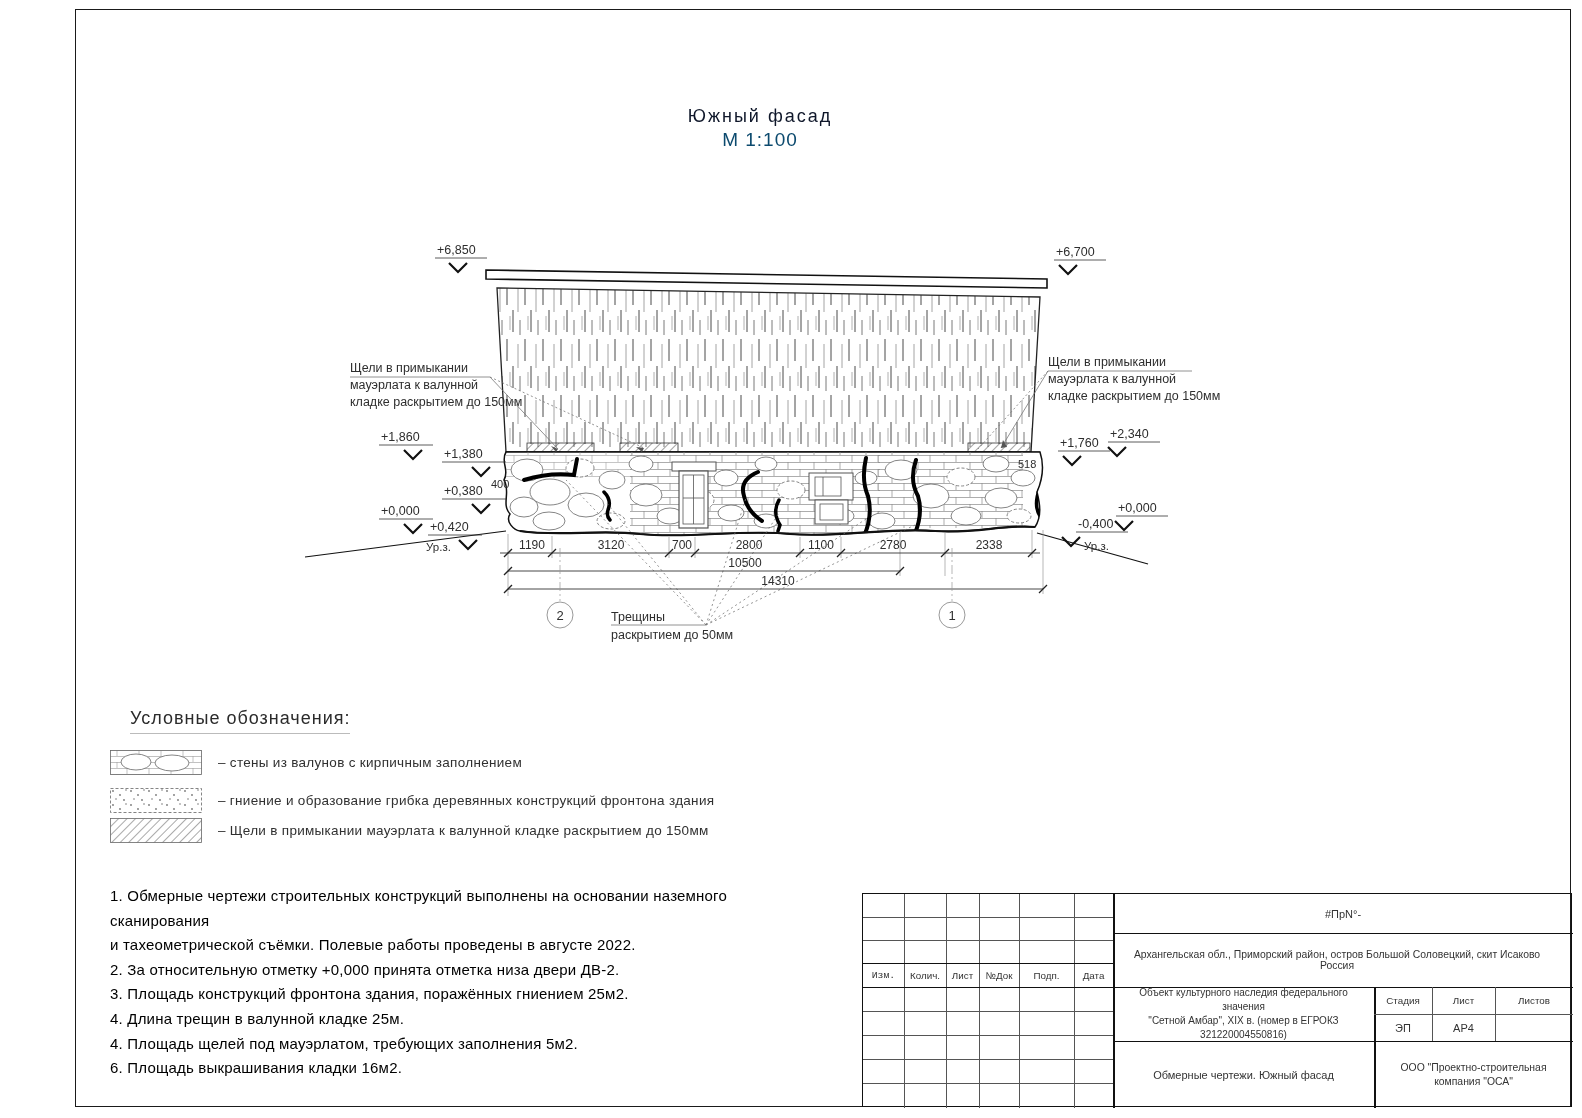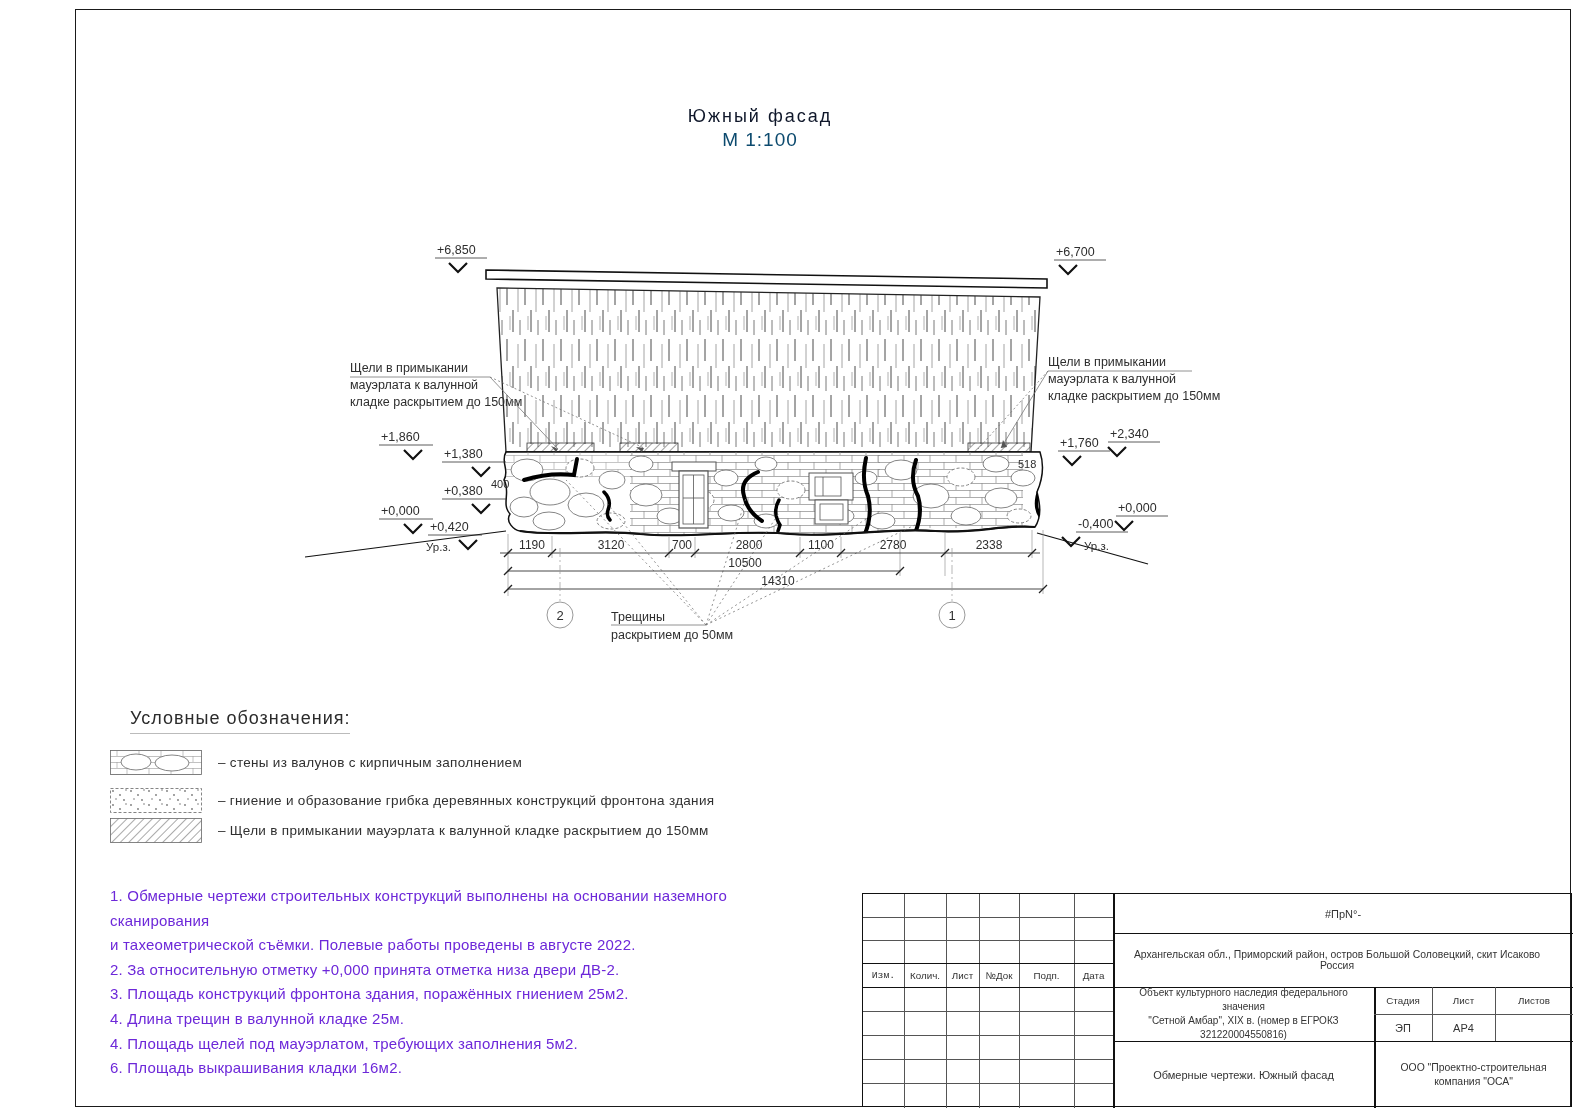--- a/index.html
+++ b/index.html
@@ -11,21 +11,21 @@
   .dtitle .t2{font-size:19px;letter-spacing:1px;color:#0c4a6e;}
   svg text{font-family:"Liberation Sans", sans-serif;fill:#2e2e2e;}
   
   .legend-title{position:absolute;left:130px;top:708px;font-size:18px;letter-spacing:1px;
                 border-bottom:1px solid #bbb;padding-bottom:4px;}
   .legend-row{position:absolute;left:110px;display:flex;align-items:center;gap:16px;}
   .legend-row .lab{font-size:13.5px;letter-spacing:.3px;color:#303030;}
   .sw{width:92px;height:25px;display:block;}
   
   .notes{position:absolute;left:110px;top:884px;width:720px;font-size:15px;line-height:24.6px;
-         letter-spacing:.2px;color:#6d28d9;}
+         letter-spacing:.2px;color:#000000;}
   
   .stamp{position:absolute;left:862px;top:893px;width:710px;height:214px;border:1.6px solid #111;box-sizing:border-box;}
   .stamp .cell{position:absolute;box-sizing:border-box;font-size:10.5px;color:#333;
                display:flex;align-items:center;justify-content:center;text-align:center;}
   .vline,.hline{position:absolute;background:#555;}
   .vline.bold,.hline.bold{background:#111;}
   .stamp .hdr{font-size:9.8px;color:#333;}
 </style>
 </head>
 <body>

